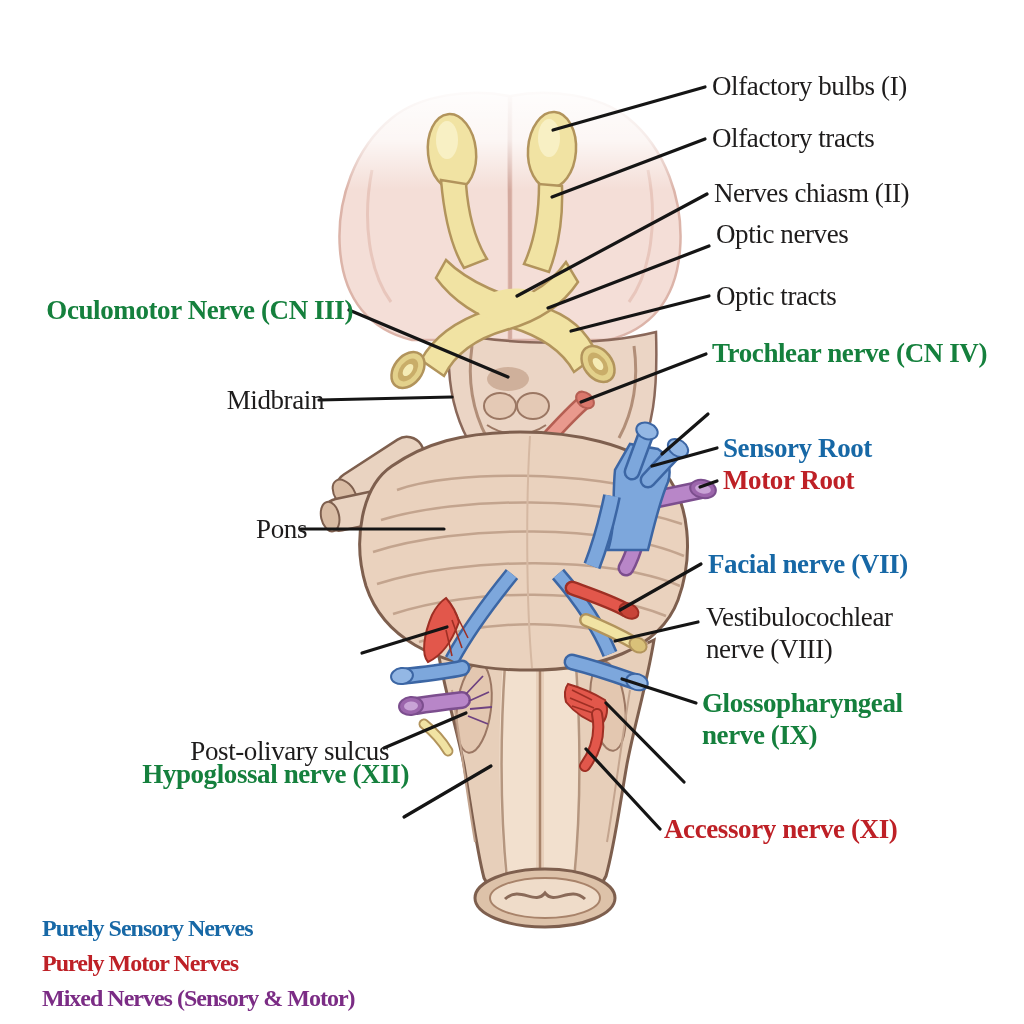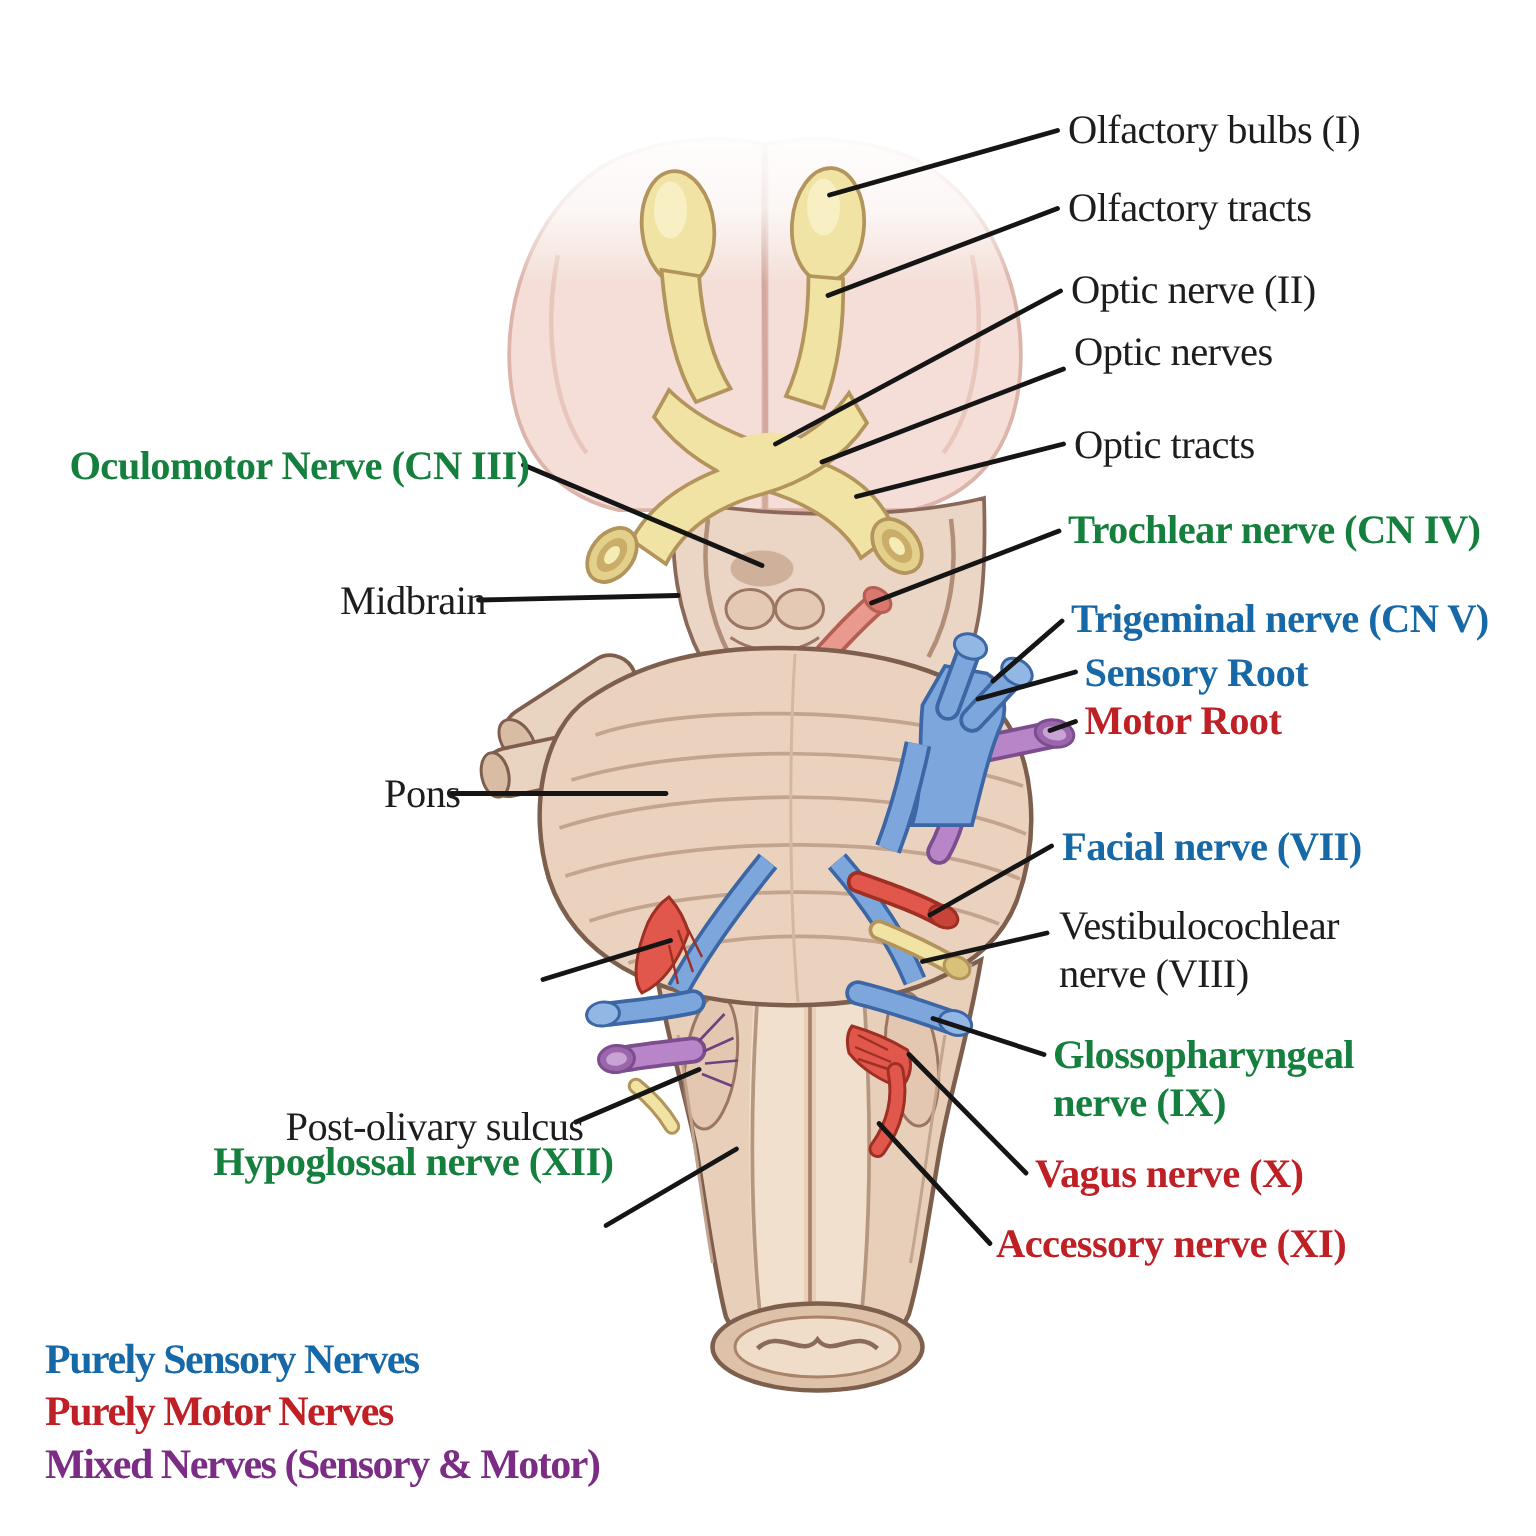--- a/index.html
+++ b/index.html
@@ -5,22 +5,22 @@
   html,body{margin:0;padding:0;background:#fff;}
   .canvas{position:relative;width:1024px;height:1024px;background:#ffffff;overflow:hidden;
           font-family:Liberation Serif, serif;padding-left:12px;}
   svg.art{position:absolute;left:0;top:0;}
   .lbl{position:absolute;font-size:27px;line-height:32px;white-space:pre-line;
        transform:translateY(-50%);color:#1e1c1c;letter-spacing:-0.4px;}
   .lbl.rt{text-align:right;}
   .lbl.blue{color:#1768a6;font-weight:bold;}
   .lbl.red{color:#be2026;font-weight:bold;}
   .lbl.purple{color:#15803d;font-weight:bold;}
-  .legend-item{position:absolute;left:30px;font-size:28px;font-weight:bold;
-       transform:translateY(-50%);letter-spacing:-1px;}
+  .legend-item{position:absolute;left:42px;font-size:24px;font-weight:bold;
+       transform:translateY(-50%);letter-spacing:-1px;margin-top:21px;}
   .legend-item.blue{color:#1768a6;}
   .legend-item.red{color:#be2026;}
   .legend-item.purple{color:#7b2c85;text-align:center;}
 </style>
 </head>
 <body>
 
 <div class="canvas">
 
 <svg class="art" width="1024" height="1024" viewBox="0 0 1024 1024">
@@ -218,33 +218,31 @@
     <line x1="684" y1="782" x2="606" y2="703"></line>
     <line x1="660" y1="829" x2="586" y2="749"></line>
     <line x1="362" y1="653" x2="447" y2="627"></line>
     <line x1="384" y1="748" x2="466" y2="713"></line>
     <line x1="404" y1="817" x2="491" y2="766"></line>
   </g>
 </svg>
 
 <div class="lbl" style="left:712px;top:86px">Olfactory bulbs (I)</div>
 <div class="lbl" style="left:712px;top:138px">Olfactory tracts</div>
-<div class="lbl" style="left:714px;top:193px">Optic nerve (II)</div>
+<div class="lbl" style="left:714px;top:193px">Nerves chiasm (II)</div>
 <div class="lbl" style="left:716px;top:234px">Optic nerves</div>
 <div class="lbl" style="left:716px;top:296px">Optic tracts</div>
 <div class="lbl purple" style="left:712px;top:353px">Trochlear nerve (CN IV)</div>
-<div class="lbl blue" style="left:714px;top:412px">Trigeminal nerve (CN V)</div>
 <div class="lbl blue" style="left:723px;top:448px">Sensory Root</div>
 <div class="lbl red" style="left:723px;top:480px">Motor Root</div>
 <div class="lbl blue" style="left:708px;top:564px">Facial nerve (VII)</div>
 <div class="lbl" style="left:706px;top:633px">Vestibulocochlear
 nerve (VIII)</div>
 <div class="lbl purple" style="left:702px;top:719px">Glossopharyngeal
 nerve (IX)</div>
-<div class="lbl red" style="left:690px;top:782px">Vagus nerve (X)</div>
 <div class="lbl red" style="left:664px;top:829px">Accessory nerve (XI)</div>
 
 <div class="lbl purple rt" style="right:683px;top:310px">Oculomotor Nerve (CN III)</div>
 <div class="lbl rt" style="right:712px;top:400px">Midbrain</div>
 <div class="lbl rt" style="right:729px;top:529px">Pons</div>
 <div class="lbl rt" style="right:647px;top:751px">Post-olivary sulcus</div>
 <div class="lbl purple rt" style="right:627px;top:774px">Hypoglossal nerve (XII)</div>
 
 <div>
   <div class="legend-item blue" style="top:907px">Purely Sensory Nerves</div>

